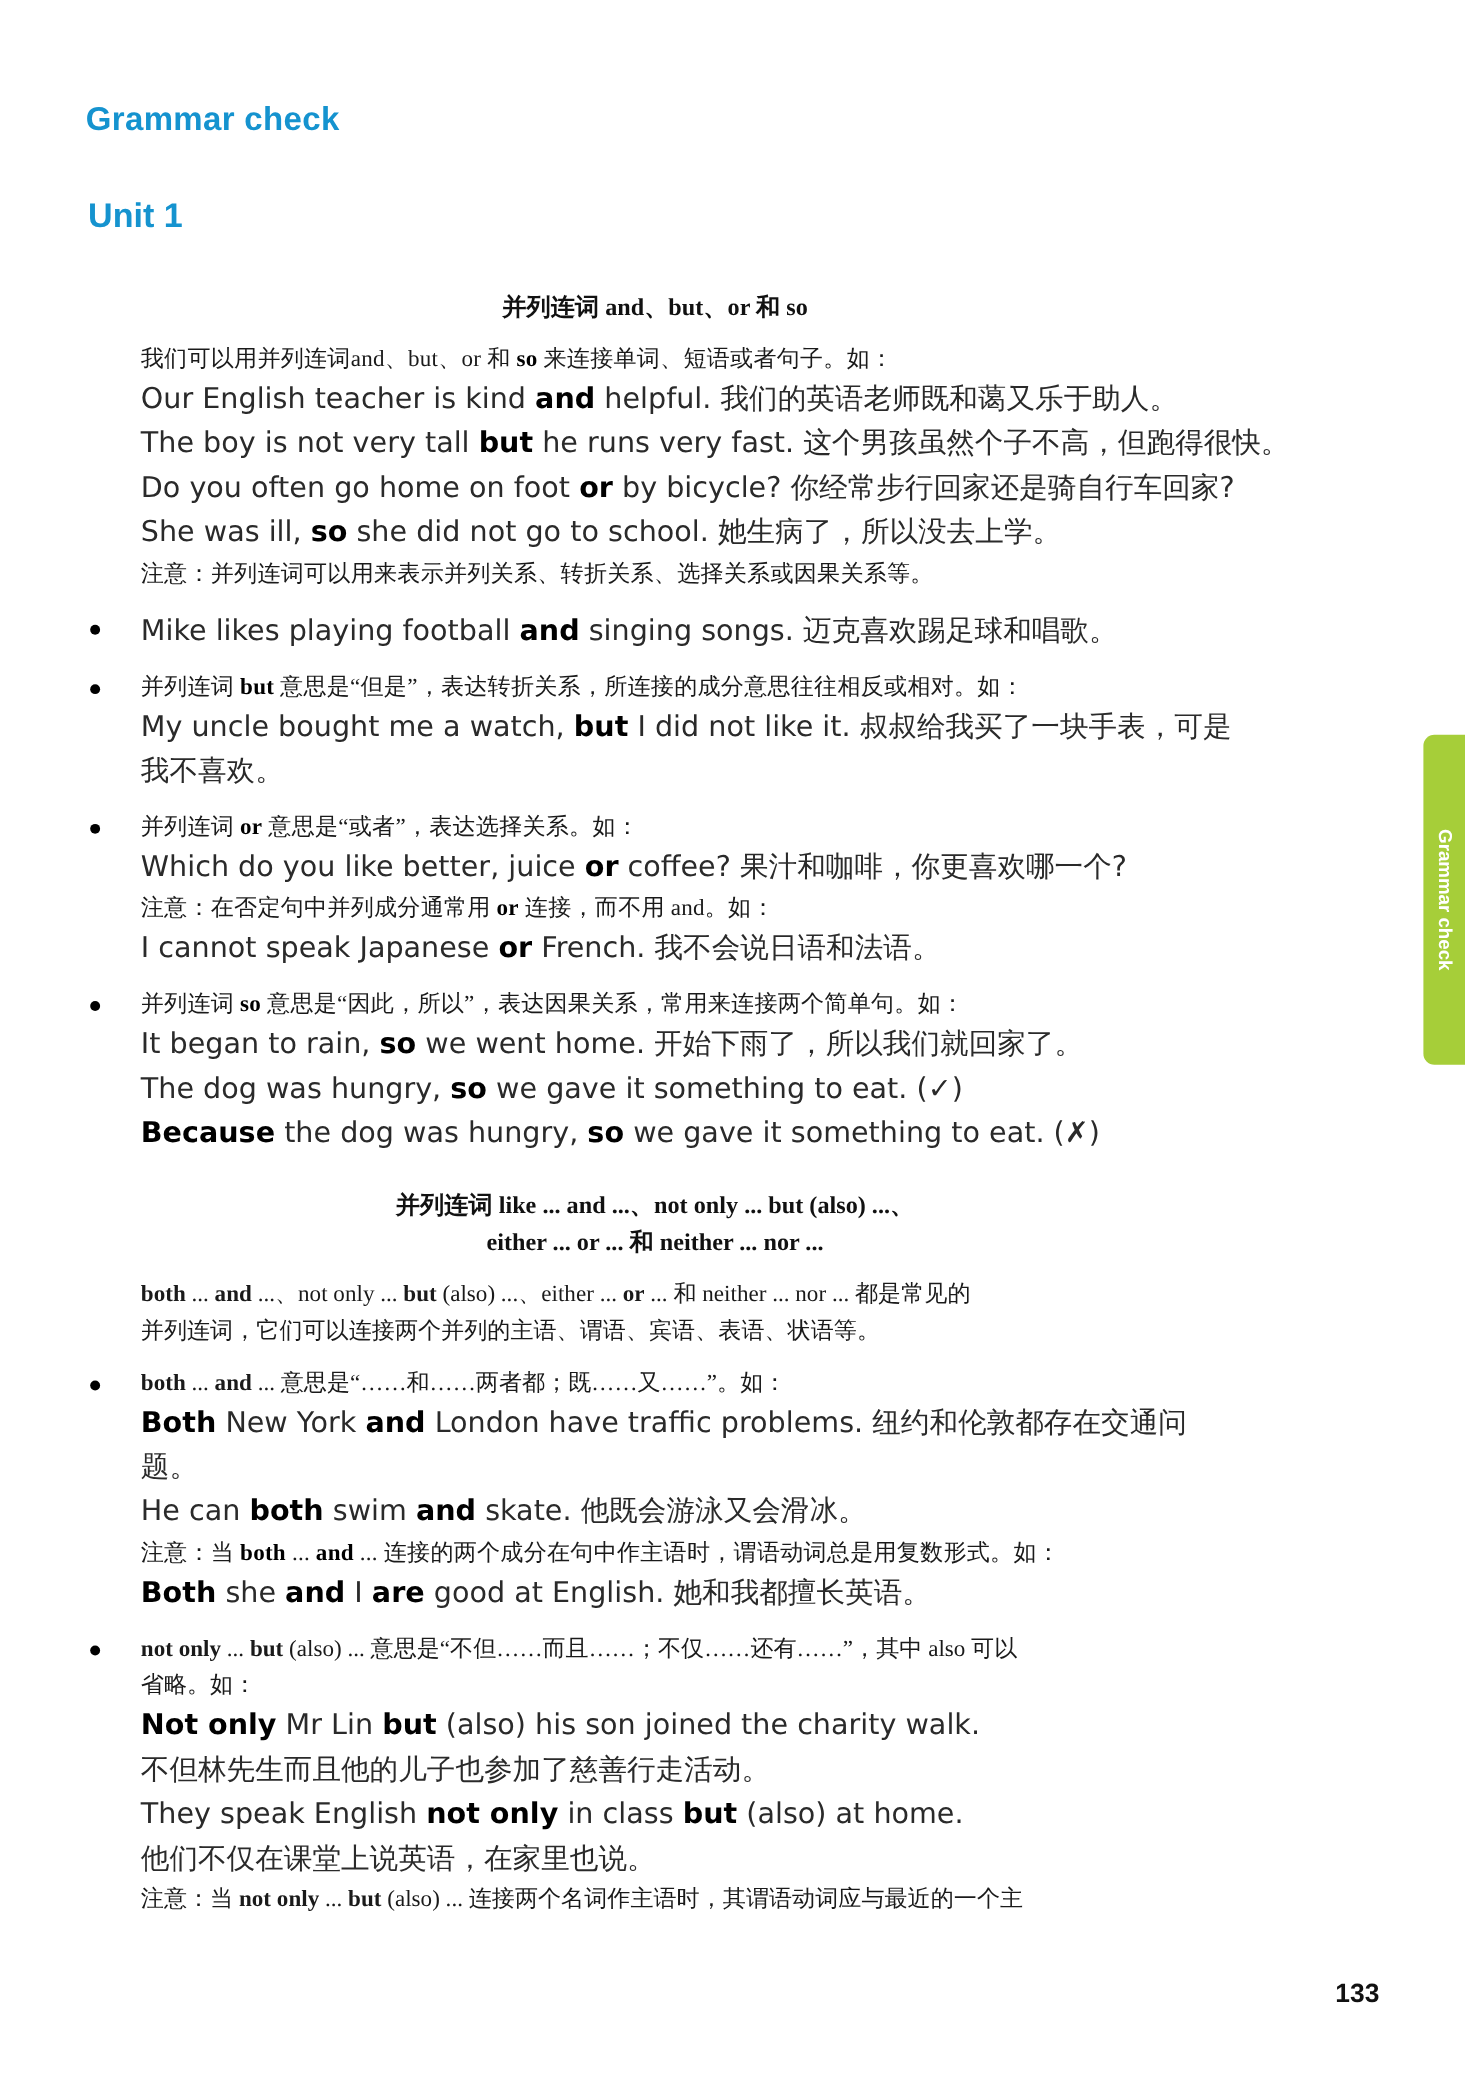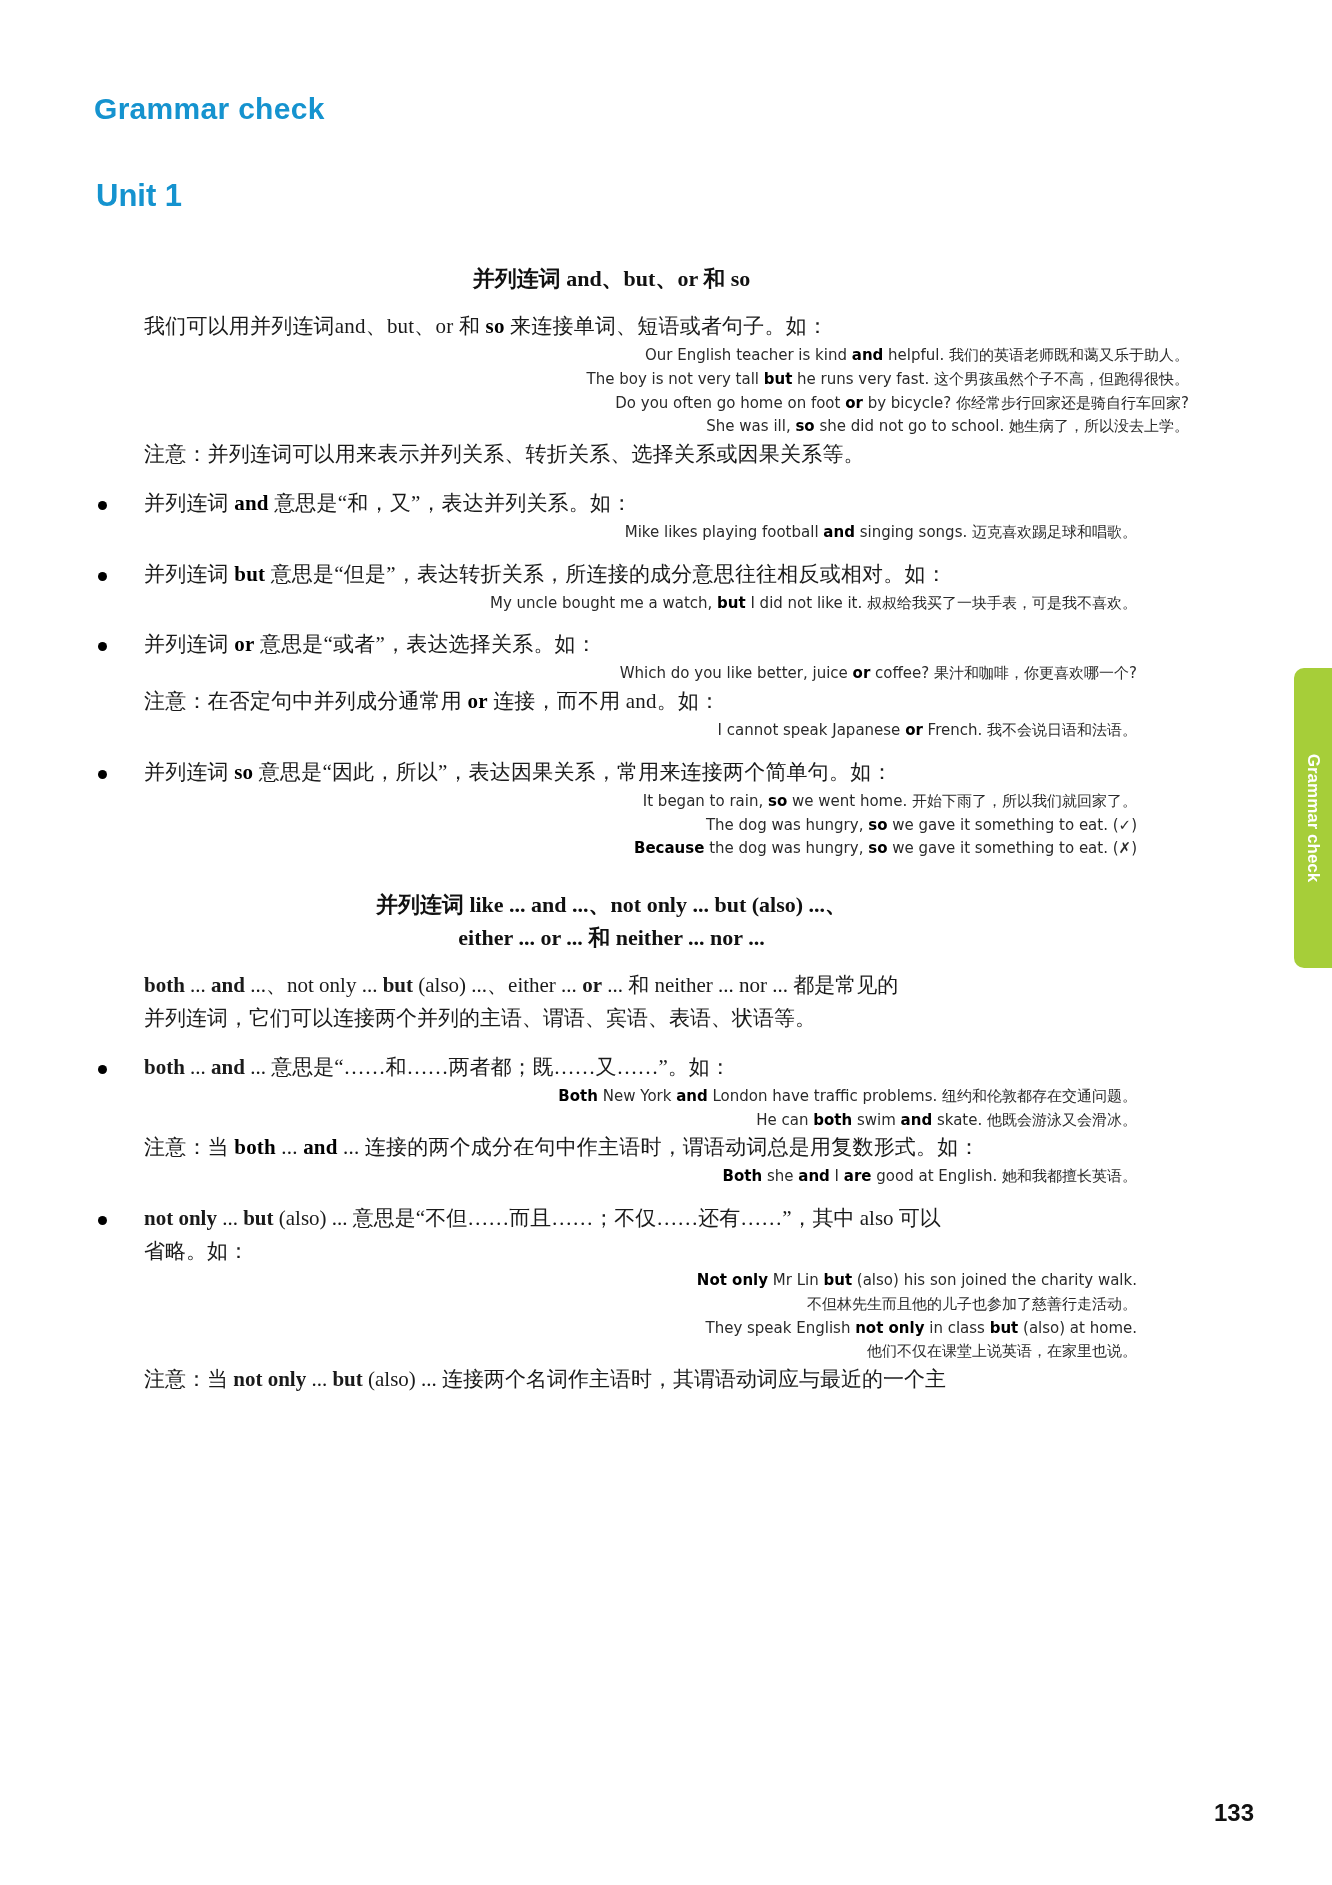--- a/index.html
+++ b/index.html
@@ -11,21 +11,20 @@
     width: 1332px;
     height: 1885px;
     position: relative;
     font-family: "Liberation Sans", sans-serif;
     color: #1a1a1a;
     overflow: hidden;
   }
   .page {
     position: absolute;
     inset: 0;
-    margin-left: 16px;
   }
   
   .h-grammar {
     position: absolute;
     left: 78px;
     top: 92px;
     font-size: 30px;
     font-weight: bold;
     color: #1593cf;
     letter-spacing: 0.3px;
@@ -113,23 +112,22 @@
   }
   
   .cn {
     font-family: "Liberation Serif", serif;
     font-size: 21px;
     letter-spacing: 0.2px;
   }
   
   .en {
     font-family: "DejaVu Sans", sans-serif;
-    font-size: 15px;
+    font-size: 26px;
     color: #2a2a2a;
-    text-align: right;
   }
   .en b, .cn b { font-weight: bold; color: #000; }
   .mix { font-family: "Liberation Serif", serif; font-size: 21px; }
   .pagenum {
     position: absolute;
     right: 78px;
     bottom: 58px;
     font-size: 24px;
     font-weight: bold;
     color: #111;
@@ -160,21 +158,20 @@
       <p class="para en tight">The boy is not very tall <b>but</b> he runs very fast. 这个男孩虽然个子不高，但跑得很快。</p>
       <p class="para en tight">Do you often go home on foot <b>or</b> by bicycle? 你经常步行回家还是骑自行车回家?</p>
       <p class="para en tight">She was ill, <b>so</b> she did not go to school. 她生病了，所以没去上学。</p>
       <p class="para cn tight">注意：并列连词可以用来表示并列关系、转折关系、选择关系或因果关系等。</p>
     </div>
 
     <div class="gap-m"></div>
 
     <ul class="bullets">
       <li>
-        <p class="para cn tight">并列连词 <b>and</b> 意思是“和，又”，表达并列关系。如：</p>
         <p class="para en tight">Mike likes playing football <b>and</b> singing songs. 迈克喜欢踢足球和唱歌。</p>
       </li>
       <li>
         <p class="para cn tight">并列连词 <b>but</b> 意思是“但是”，表达转折关系，所连接的成分意思往往相反或相对。如：</p>
         <p class="para en tight">My uncle bought me a watch, <b>but</b> I did not like it. 叔叔给我买了一块手表，可是我不喜欢。</p>
       </li>
       <li>
         <p class="para cn tight">并列连词 <b>or</b> 意思是“或者”，表达选择关系。如：</p>
         <p class="para en tight">Which do you like better, juice <b>or</b> coffee? 果汁和咖啡，你更喜欢哪一个?</p>
         <p class="para cn tight">注意：在否定句中并列成分通常用 <b>or</b> 连接，而不用 and。如：</p>

